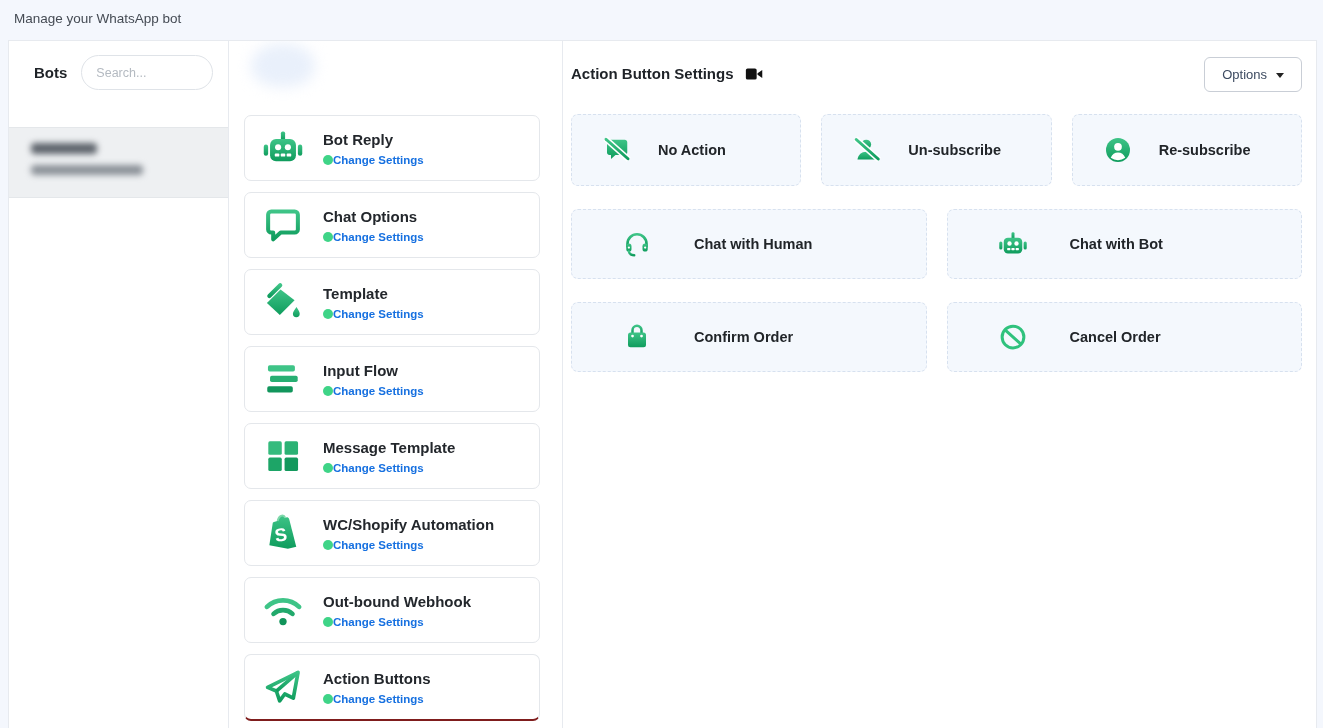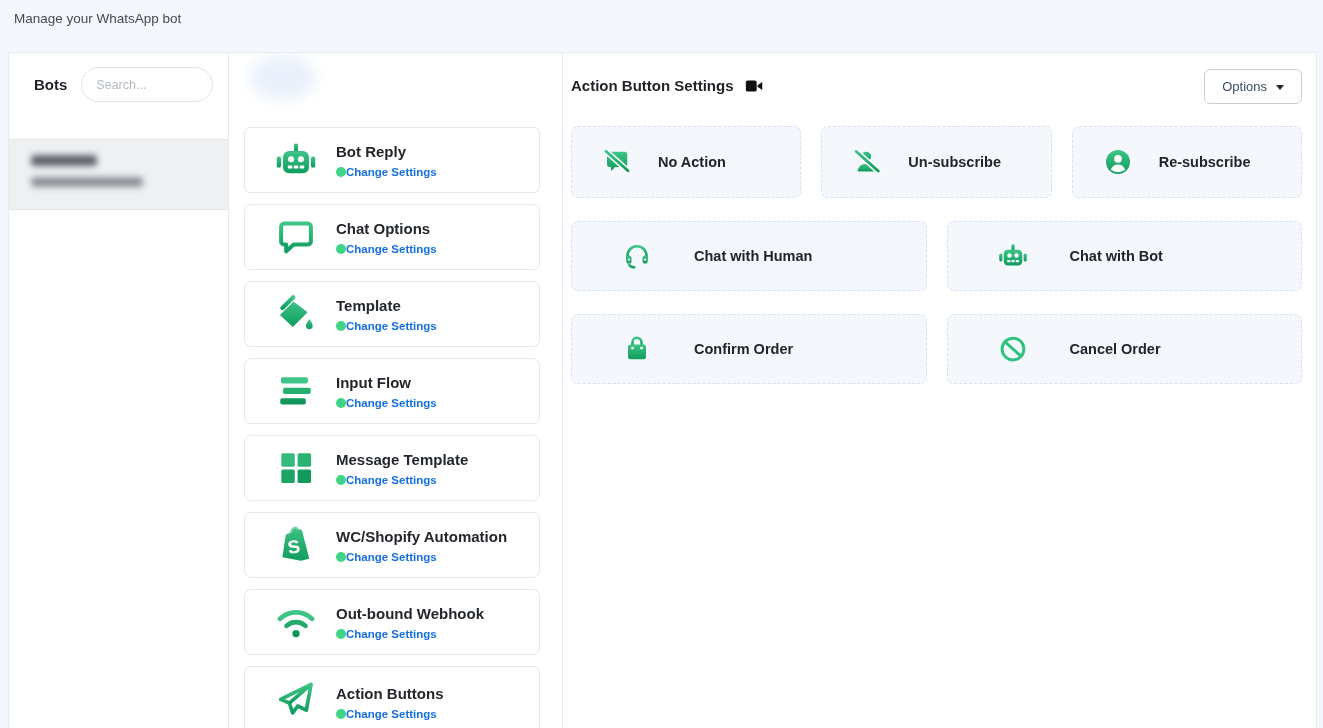--- a/index.html
+++ b/index.html
@@ -1,21 +1,21 @@
 <!DOCTYPE html>
 <html><head>
 <meta charset="utf-8">
 <style>
   * { margin:0; padding:0; box-sizing:border-box; }
   html,body { width:1323px; height:728px; overflow:hidden;
     font-family:"Liberation Sans","DejaVu Sans",sans-serif;
     background:#f4f7fd; }
   .top-header { height:40px; padding:11px 14px; font-size:13.5px; color:#454b54; }
   .app-card { position:absolute; left:8px; top:40px; right:6px; bottom:0;
-    background:#fff; border:1px solid #e7eaef; border-bottom:none; display:flex;margin-top:12px; }
+    background:#fff; border:1px solid #e7eaef; border-bottom:none; display:flex; }
 
   
   .sidebar { width:220px; border-right:1px solid #e7eaef; }
   .sidebar-head { display:flex; align-items:center; padding:14px 15px 14px 25px; gap:14px; }
   .sidebar-title { font-size:15px; font-weight:700; color:#1f2328; }
   .search-input { flex:1; min-width:0; height:35px; border:1px solid #dfe3e8; border-radius:18px;
     padding:0 14px; font-size:12.5px; color:#495057; outline:none; }
   .search-input::placeholder { color:#b4bac1; }
   .bot-item { margin-top:23px; height:71px; background:#eef0f2;
     border-top:1px solid #e4e7ea; border-bottom:1px solid #e4e7ea;
@@ -23,23 +23,23 @@
   .redact { border-radius:4px; filter:blur(3px); }
   .redact.name { width:66px; height:11px; background:#5d636b; margin-bottom:11px; }
   .redact.phone { width:112px; height:10px; background:#8a9097; }
 
   
   .settings-col { width:334px; border-right:1px solid #e7eaef; position:relative; overflow:hidden; }
   .blur-blob { position:absolute; left:22px; top:2px; width:64px; height:44px;
     background:#e9f0fb; border-radius:50% 50% 45% 45%; filter:blur(7px); }
   .cards-wrap { padding-top:74px; }
   .setting-card { width:296px; margin:0 0 11px 15px; background:#fff;
-    border:1px solid #e4e7eb; border-radius:7px; padding:11px 12px 11px 30px;
+    border:1px solid #e4e7eb; border-radius:7px; padding:11px 12px 11px 17px;
     display:flex; align-items:center; gap:19px; cursor:pointer; }
-  .setting-card.active { border-bottom:2px solid #000000;align-items:flex-end; }
+  .setting-card.active { border-bottom:2px solid #7f1d1d; }
   .setting-card .ic { width:42px; height:42px; flex:0 0 42px; }
   .setting-title { font-size:15px; font-weight:600; color:#23272c; }
   .change-row { display:flex; align-items:center; margin-top:6px; }
   .dot { width:10px; height:10px; border-radius:50%; background:#3fd487; }
   .change-link { font-size:11.5px; font-weight:700; color:#1670e0; cursor:pointer; }
 
   
   .main-panel { flex:1; padding:16px 14px 0 8px; }
   .panel-head { display:flex; align-items:flex-start; justify-content:space-between; }
   .panel-title-row { display:flex; align-items:center; gap:12px; padding-top:8px; }

